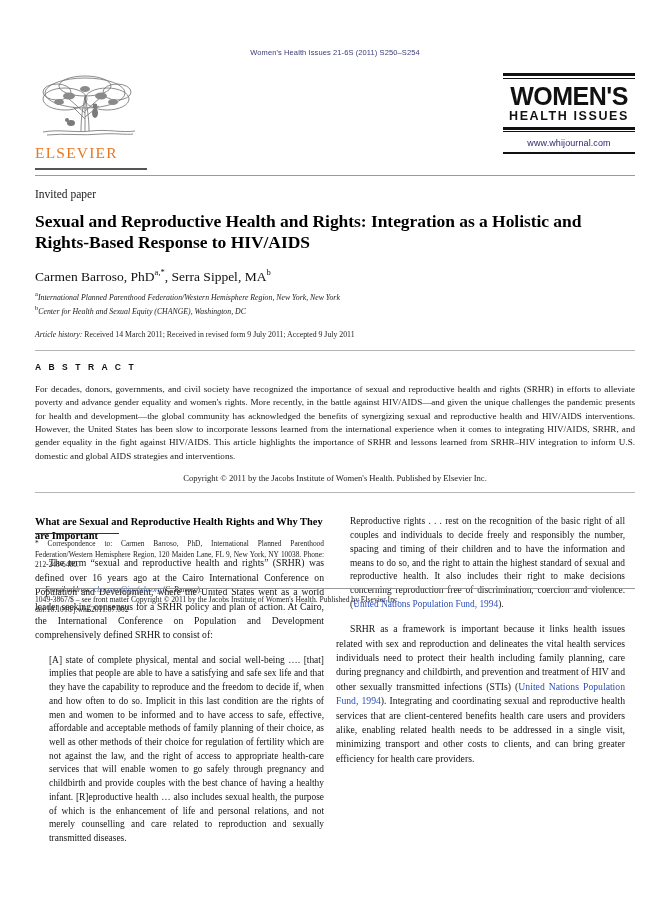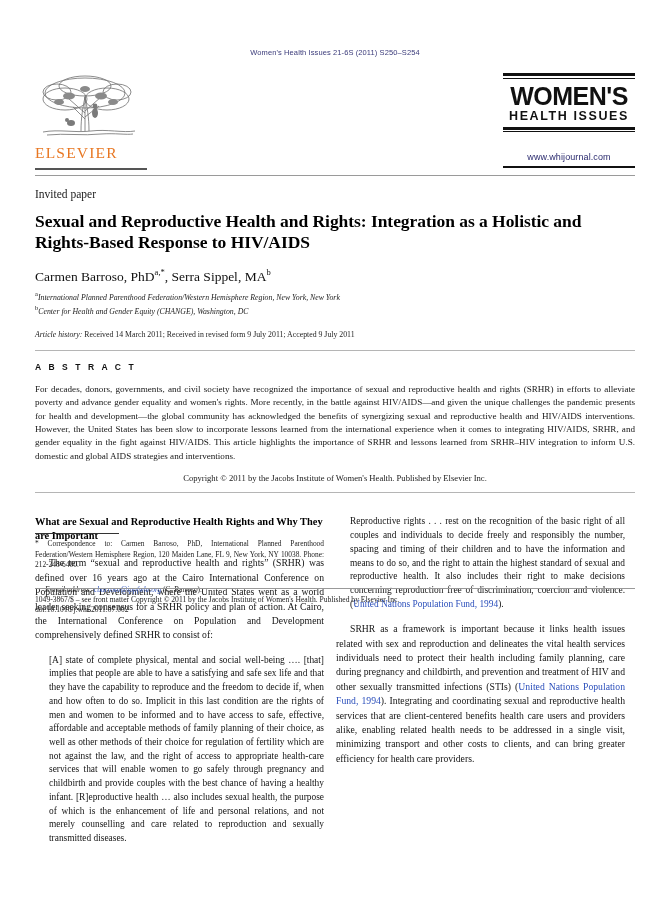--- a/index.html
+++ b/index.html
@@ -67,21 +67,21 @@
     font-weight: bold;
     font-size: 12.5px;
     letter-spacing: 1.6px;
     margin-bottom: 4px;
     color: #111;
   }
   .jl-url {
     font-family: "Liberation Sans", sans-serif;
     font-size: 9px;
     color: #2a2a6e;
-    margin-top: 20px;
+    margin-top: 6px;
     letter-spacing: 0.1px;
   }
   .jl-bottom-rule { border-top: 2.5px solid #111; margin-top: 4px; }
 
   
   .divider-strong { border-top: 1px solid #9a9a9a; margin-top: 6px; }
 
   .invited-paper {
     font-family: "Liberation Serif", serif;
     font-size: 11.5px;
@@ -292,21 +292,21 @@
 
   <div class="authors">
     <span>Carmen Barroso, PhD</span><sup>a,*</sup><span>, Serra Sippel, MA</span><sup>b</sup>
   </div>
 
   <div class="affiliations">
     <div>
       <sup>a</sup><span>International Planned Parenthood Federation/Western Hemisphere Region, New York, New York</span>
     </div>
     <div>
-      <sup>b</sup><span>Center for Health and Gender Equity (CHANGE), Washington, DC</span>
+      <sup>b</sup><span>Center for Health and Sexual Equity (CHANGE), Washington, DC</span>
     </div>
   </div>
 
   <div class="art-history">
     <span class="lbl">Article history:</span><span> Received 14 March 2011; Received in revised form 9 July 2011; Accepted 9 July 2011</span>
   </div>
 
   <div class="rule-thin"></div>
 
   <div class="abstract-label">A B S T R A C T</div>

